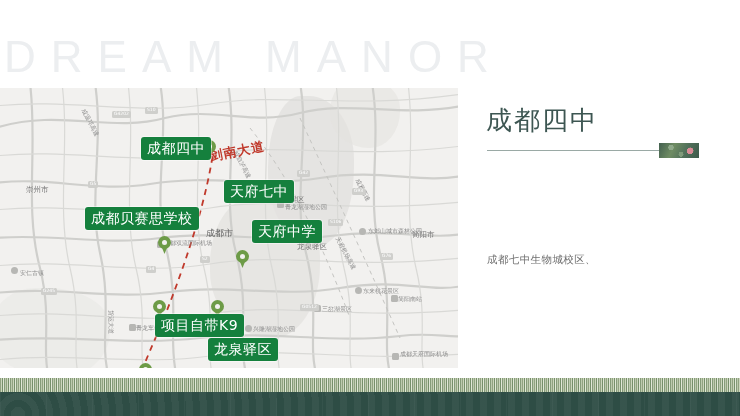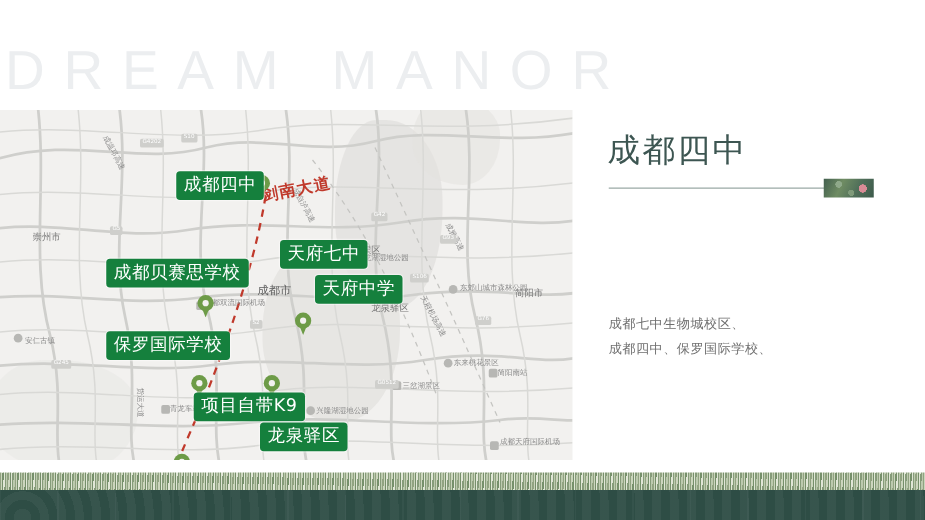--- a/index.html
+++ b/index.html
@@ -276,33 +276,31 @@
     <div class="dot"></div>
   </div>
   <div class="pin" style="left:139px;top:275px;">
     <div class="head"></div>
 
     <div class="dot"></div>
   </div>
 
   <div class="pill" style="left:141px;top:49px;">成都四中</div>
   <div class="pill" style="left:85px;top:119px;">成都贝赛思学校</div>
-  <div class="pill" style="left:85px;top:177px;">保罗国际学校</div>
-  <div class="pill" style="left:224px;top:104px;">天府七中</div>
+  <div class="pill" style="left:224px;top:92px;">天府七中</div>
   <div class="pill" style="left:252px;top:132px;">天府中学</div>
   <div class="pill" style="left:155px;top:226px;">项目自带K9</div>
   <div class="pill" style="left:208px;top:250px;">龙泉驿区</div>
 
 </div>
 
 <div class="title">成都四中</div>
 <div class="divider"></div>
 <div class="deco"></div>
 
 <div class="body-text">
   <div>成都七中生物城校区、</div>
-  <div>成都四中、保罗国际学校、</div>
 </div>
 
 <div class="fringe"></div>
 <div class="band">
   <div class="motif"></div>
 </div>
 
 </body></html>

